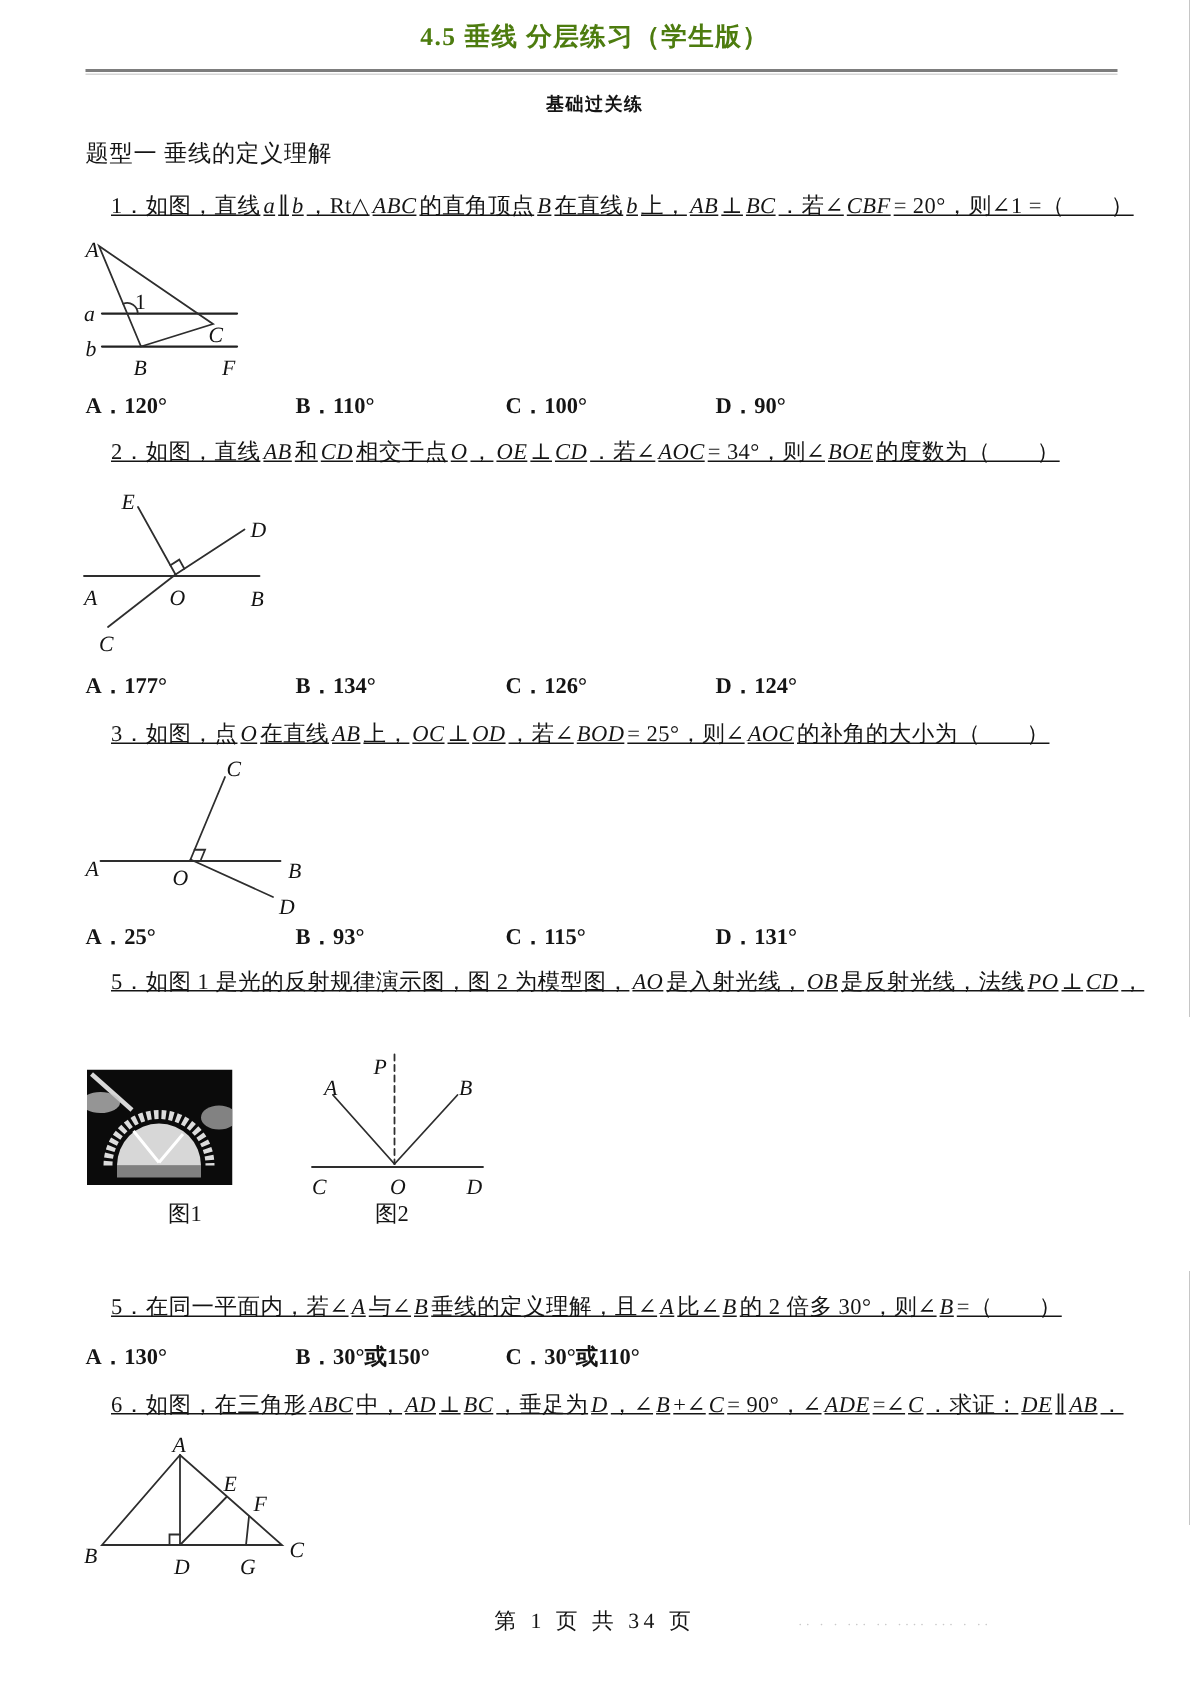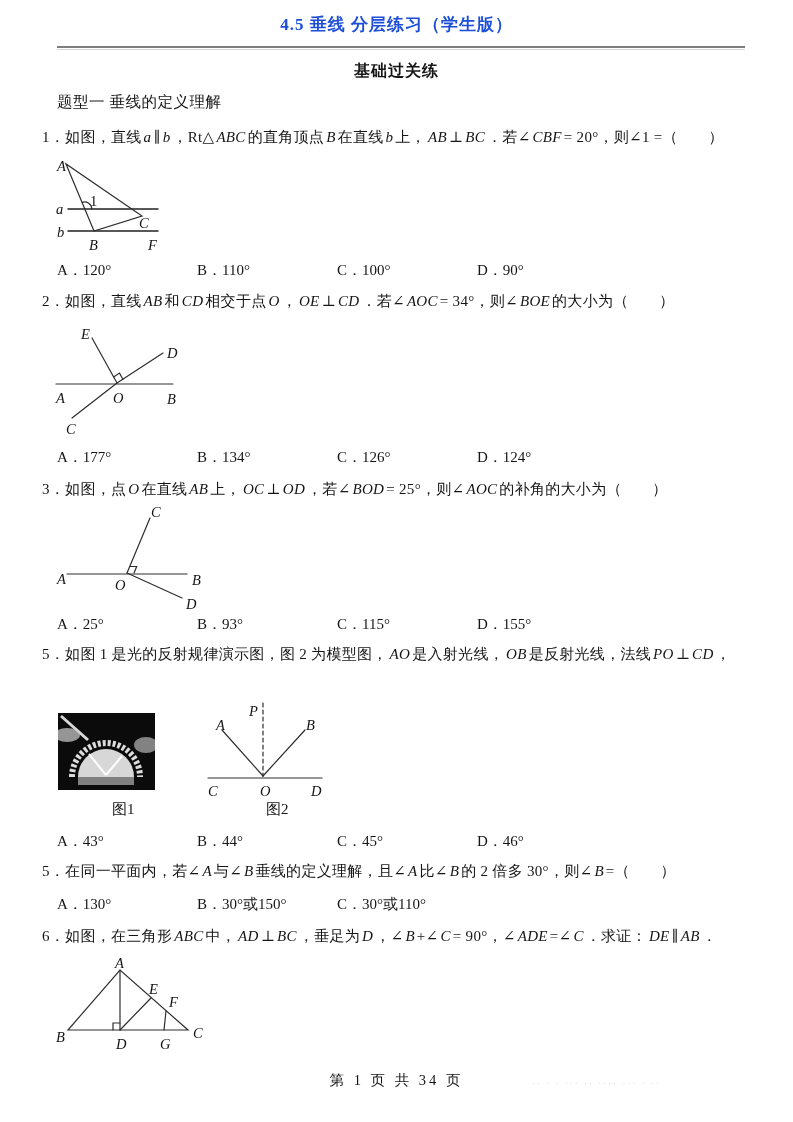--- a/index.html
+++ b/index.html
@@ -1,41 +1,41 @@
 <!DOCTYPE html>
 <html><head>
 <meta charset="utf-8">
 <style>
   html,body{margin:0;padding:0;background:#9a9a9a;}
   .page{position:relative;width:793px;height:1122px;margin:0 auto;background:#ffffff;
         font-family:"Liberation Serif","DejaVu Serif",serif;color:#151515;overflow:hidden;}
   .abs{position:absolute;}
   .doc-title{top:13px;left:0;width:100%;text-align:center;font-size:17px;font-weight:bold;letter-spacing:1px;}
   .rule{top:46px;left:57px;width:688px;border-top:2px solid #7d7d7d;border-bottom:1px solid #d6d6d6;height:1px;}
-  .section-title{top:61px;left:0;width:100%;text-align:center;font-size:16px;font-weight:bold;letter-spacing:1px;}
+  .section-title{top:61px;left:0;width:100%;text-align:center;font-size:12px;font-weight:bold;letter-spacing:1px;}
   .topic-title{top:92px;left:57px;font-size:15.5px;font-weight:normal;letter-spacing:0.5px;}
-  .stem{left:42px;width:700px;font-size:15px;white-space:nowrap;letter-spacing:0.3px;}
+  .stem{left:74px;width:700px;font-size:15px;white-space:nowrap;letter-spacing:0.3px;text-decoration:underline;}
   .mi{font-style:italic;margin:0 2px;}
   .options{left:57px;width:700px;display:grid;grid-template-columns:140px 140px 140px auto;font-size:15px;}
-  .opt{white-space:nowrap;}
+  .opt{white-space:nowrap;font-weight:bold;}
   .caption{font-size:15px;}
   .footer{top:1071px;left:0;width:100%;text-align:center;font-size:14.5px;letter-spacing:3px;}
   .watermark{top:1078px;left:532px;width:150px;font-size:9px;color:#c9c9c9;letter-spacing:2px;white-space:nowrap;}
   svg.diagram line, svg.diagram path, svg.diagram polyline{stroke:#2e2e2e;stroke-width:1.2;fill:none;stroke-linecap:round;}
   svg.diagram .thick{stroke-width:1.5;stroke:#222;}
   svg.diagram .dash{stroke-dasharray:4 3;}
   svg text{font-family:"Liberation Serif","DejaVu Serif",serif;font-size:14.5px;font-style:italic;fill:#131313;}
   svg text.up{font-style:normal;}
 </style>
 </head>
 <body>
 
 <div class="page">
 
-  <div class="abs doc-title" style="color: #1d4ed8;">4.5 垂线 分层练习（学生版）</div>
+  <div class="abs doc-title" style="color: #4d7c0f;">4.5 垂线 分层练习（学生版）</div>
   <div class="abs rule"></div>
   <div class="abs section-title">基础过关练</div>
   <div class="abs topic-title">题型一 垂线的定义理解</div>
 
   <div class="abs stem" style="top:128px"><span>1．如图，直线</span><span class="mi">a</span><span>∥</span><span class="mi">b</span><span>，Rt△</span><span class="mi">ABC</span><span>的直角顶点</span><span class="mi">B</span><span>在直线</span><span class="mi">b</span><span>上，</span><span class="mi">AB</span><span>⊥</span><span class="mi">BC</span><span>．若∠</span><span class="mi">CBF</span><span>= 20°，则∠1 =（　　）</span></div>
   <svg class="abs diagram" style="left:55px;top:160px" width="118" height="95" viewBox="0 0 118 95">
     <line class="thick" x1="13" y1="49" x2="103" y2="49"></line>
     <line class="thick" x1="13" y1="71" x2="103" y2="71"></line>
     <path d="M11 4 L39 71 L87 56 Z"></path>
     <path d="M36.8 49 A7 7 0 0 0 27.1 42.5"></path>
@@ -47,21 +47,21 @@
     <text x="34" y="90">B</text>
     <text x="93" y="90">F</text>
   </svg>
   <div class="abs options" style="top:261px">
     <div class="opt">A．120°</div>
     <div class="opt">B．110°</div>
     <div class="opt">C．100°</div>
     <div class="opt">D．90°</div>
   </div>
 
-  <div class="abs stem" style="top:292px"><span>2．如图，直线</span><span class="mi">AB</span><span>和</span><span class="mi">CD</span><span>相交于点</span><span class="mi">O</span><span>，</span><span class="mi">OE</span><span>⊥</span><span class="mi">CD</span><span>．若∠</span><span class="mi">AOC</span><span>= 34°，则∠</span><span class="mi">BOE</span><span>的大小为（　　）</span></div>
+  <div class="abs stem" style="top:292px"><span>2．如图，直线</span><span class="mi">AB</span><span>和</span><span class="mi">CD</span><span>相交于点</span><span class="mi">O</span><span>，</span><span class="mi">OE</span><span>⊥</span><span class="mi">CD</span><span>．若∠</span><span class="mi">AOC</span><span>= 34°，则∠</span><span class="mi">BOE</span><span>的度数为（　　）</span></div>
   <svg class="abs diagram" style="left:55px;top:325px" width="128" height="114" viewBox="0 0 128 114">
     <line x1="1" y1="59" x2="118" y2="59"></line>
     <line x1="17" y1="93" x2="62" y2="58"></line>
     <line x1="62" y1="58" x2="108" y2="28"></line>
     <line x1="62" y1="58" x2="37" y2="13"></line>
     <polyline points="58.6,51.9 64.5,48.1 67.9,54.2"></polyline>
     <text x="26" y="14">E</text>
     <text x="112" y="33">D</text>
     <text x="1" y="78">A</text>
     <text x="58" y="78">O</text>
@@ -84,21 +84,21 @@
     <text x="96" y="12">C</text>
     <text x="2" y="79">A</text>
     <text x="60" y="85">O</text>
     <text x="137" y="80">B</text>
     <text x="131" y="104">D</text>
   </svg>
   <div class="abs options" style="top:615px">
     <div class="opt">A．25°</div>
     <div class="opt">B．93°</div>
     <div class="opt">C．115°</div>
-    <div class="opt">D．155°</div>
+    <div class="opt">D．131°</div>
   </div>
 
   <div class="abs stem" style="top:645px"><span>5．如图 1 是光的反射规律演示图，图 2 为模型图，</span><span class="mi">AO</span><span>是入射光线，</span><span class="mi">OB</span><span>是反射光线，法线</span><span class="mi">PO</span><span>⊥</span><span class="mi">CD</span><span>，</span></div>
 
   <svg class="abs" style="left:58px;top:713px" width="97" height="77">
     <rect width="97" height="77" style="fill:#0b0b0b"></rect>
     <line x1="3" y1="3" x2="30" y2="27" style="stroke:#d8d8d8;stroke-width:3"></line>
     <ellipse cx="9" cy="22" rx="13" ry="7" style="fill:#c4c4c4;opacity:0.75"></ellipse>
     <ellipse cx="88" cy="32" rx="12" ry="8" style="fill:#b5b5b5;opacity:0.7"></ellipse>
     <path d="M20 64 A28 28 0 0 1 76 64 Z" style="fill:#e9e9e9;opacity:0.92"></path>
@@ -113,28 +113,22 @@
     <line x1="58" y1="76" x2="17" y2="30"></line>
     <line x1="58" y1="76" x2="100" y2="30"></line>
     <text x="44" y="16">P</text>
     <text x="11" y="30">A</text>
     <text x="101" y="30">B</text>
     <text x="3" y="96">C</text>
     <text x="55" y="96">O</text>
     <text x="106" y="96">D</text>
   </svg>
   <div class="abs caption" style="left:112px;top:800px">图1</div>
-  <div class="abs caption" style="left:266px;top:800px">图2</div>
+  <div class="abs caption" style="left:250px;top:800px">图2</div>
 
-  <div class="abs options" style="top:832px">
-    <div class="opt">A．43°</div>
-    <div class="opt">B．44°</div>
-    <div class="opt">C．45°</div>
-    <div class="opt">D．46°</div>
-  </div>
 
   <div class="abs stem" style="top:862px"><span>5．在同一平面内，若∠</span><span class="mi">A</span><span>与∠</span><span class="mi">B</span><span>垂线的定义理解，且∠</span><span class="mi">A</span><span>比∠</span><span class="mi">B</span><span>的 2 倍多 30°，则∠</span><span class="mi">B</span><span>=（　　）</span></div>
   <div class="abs options" style="top:895px">
     <div class="opt">A．130°</div>
     <div class="opt">B．30°或150°</div>
     <div class="opt">C．30°或110°</div>
   </div>
 
   <div class="abs stem" style="top:927px"><span>6．如图，在三角形</span><span class="mi">ABC</span><span>中，</span><span class="mi">AD</span><span>⊥</span><span class="mi">BC</span><span>，垂足为</span><span class="mi">D</span><span>，∠</span><span class="mi">B</span><span>+∠</span><span class="mi">C</span><span>= 90°，∠</span><span class="mi">ADE</span><span>=∠</span><span class="mi">C</span><span>．求证：</span><span class="mi">DE</span><span>∥</span><span class="mi">AB</span><span>．</span></div>
   <svg class="abs diagram" style="left:55px;top:958px" width="150" height="96" viewBox="0 0 150 96">

